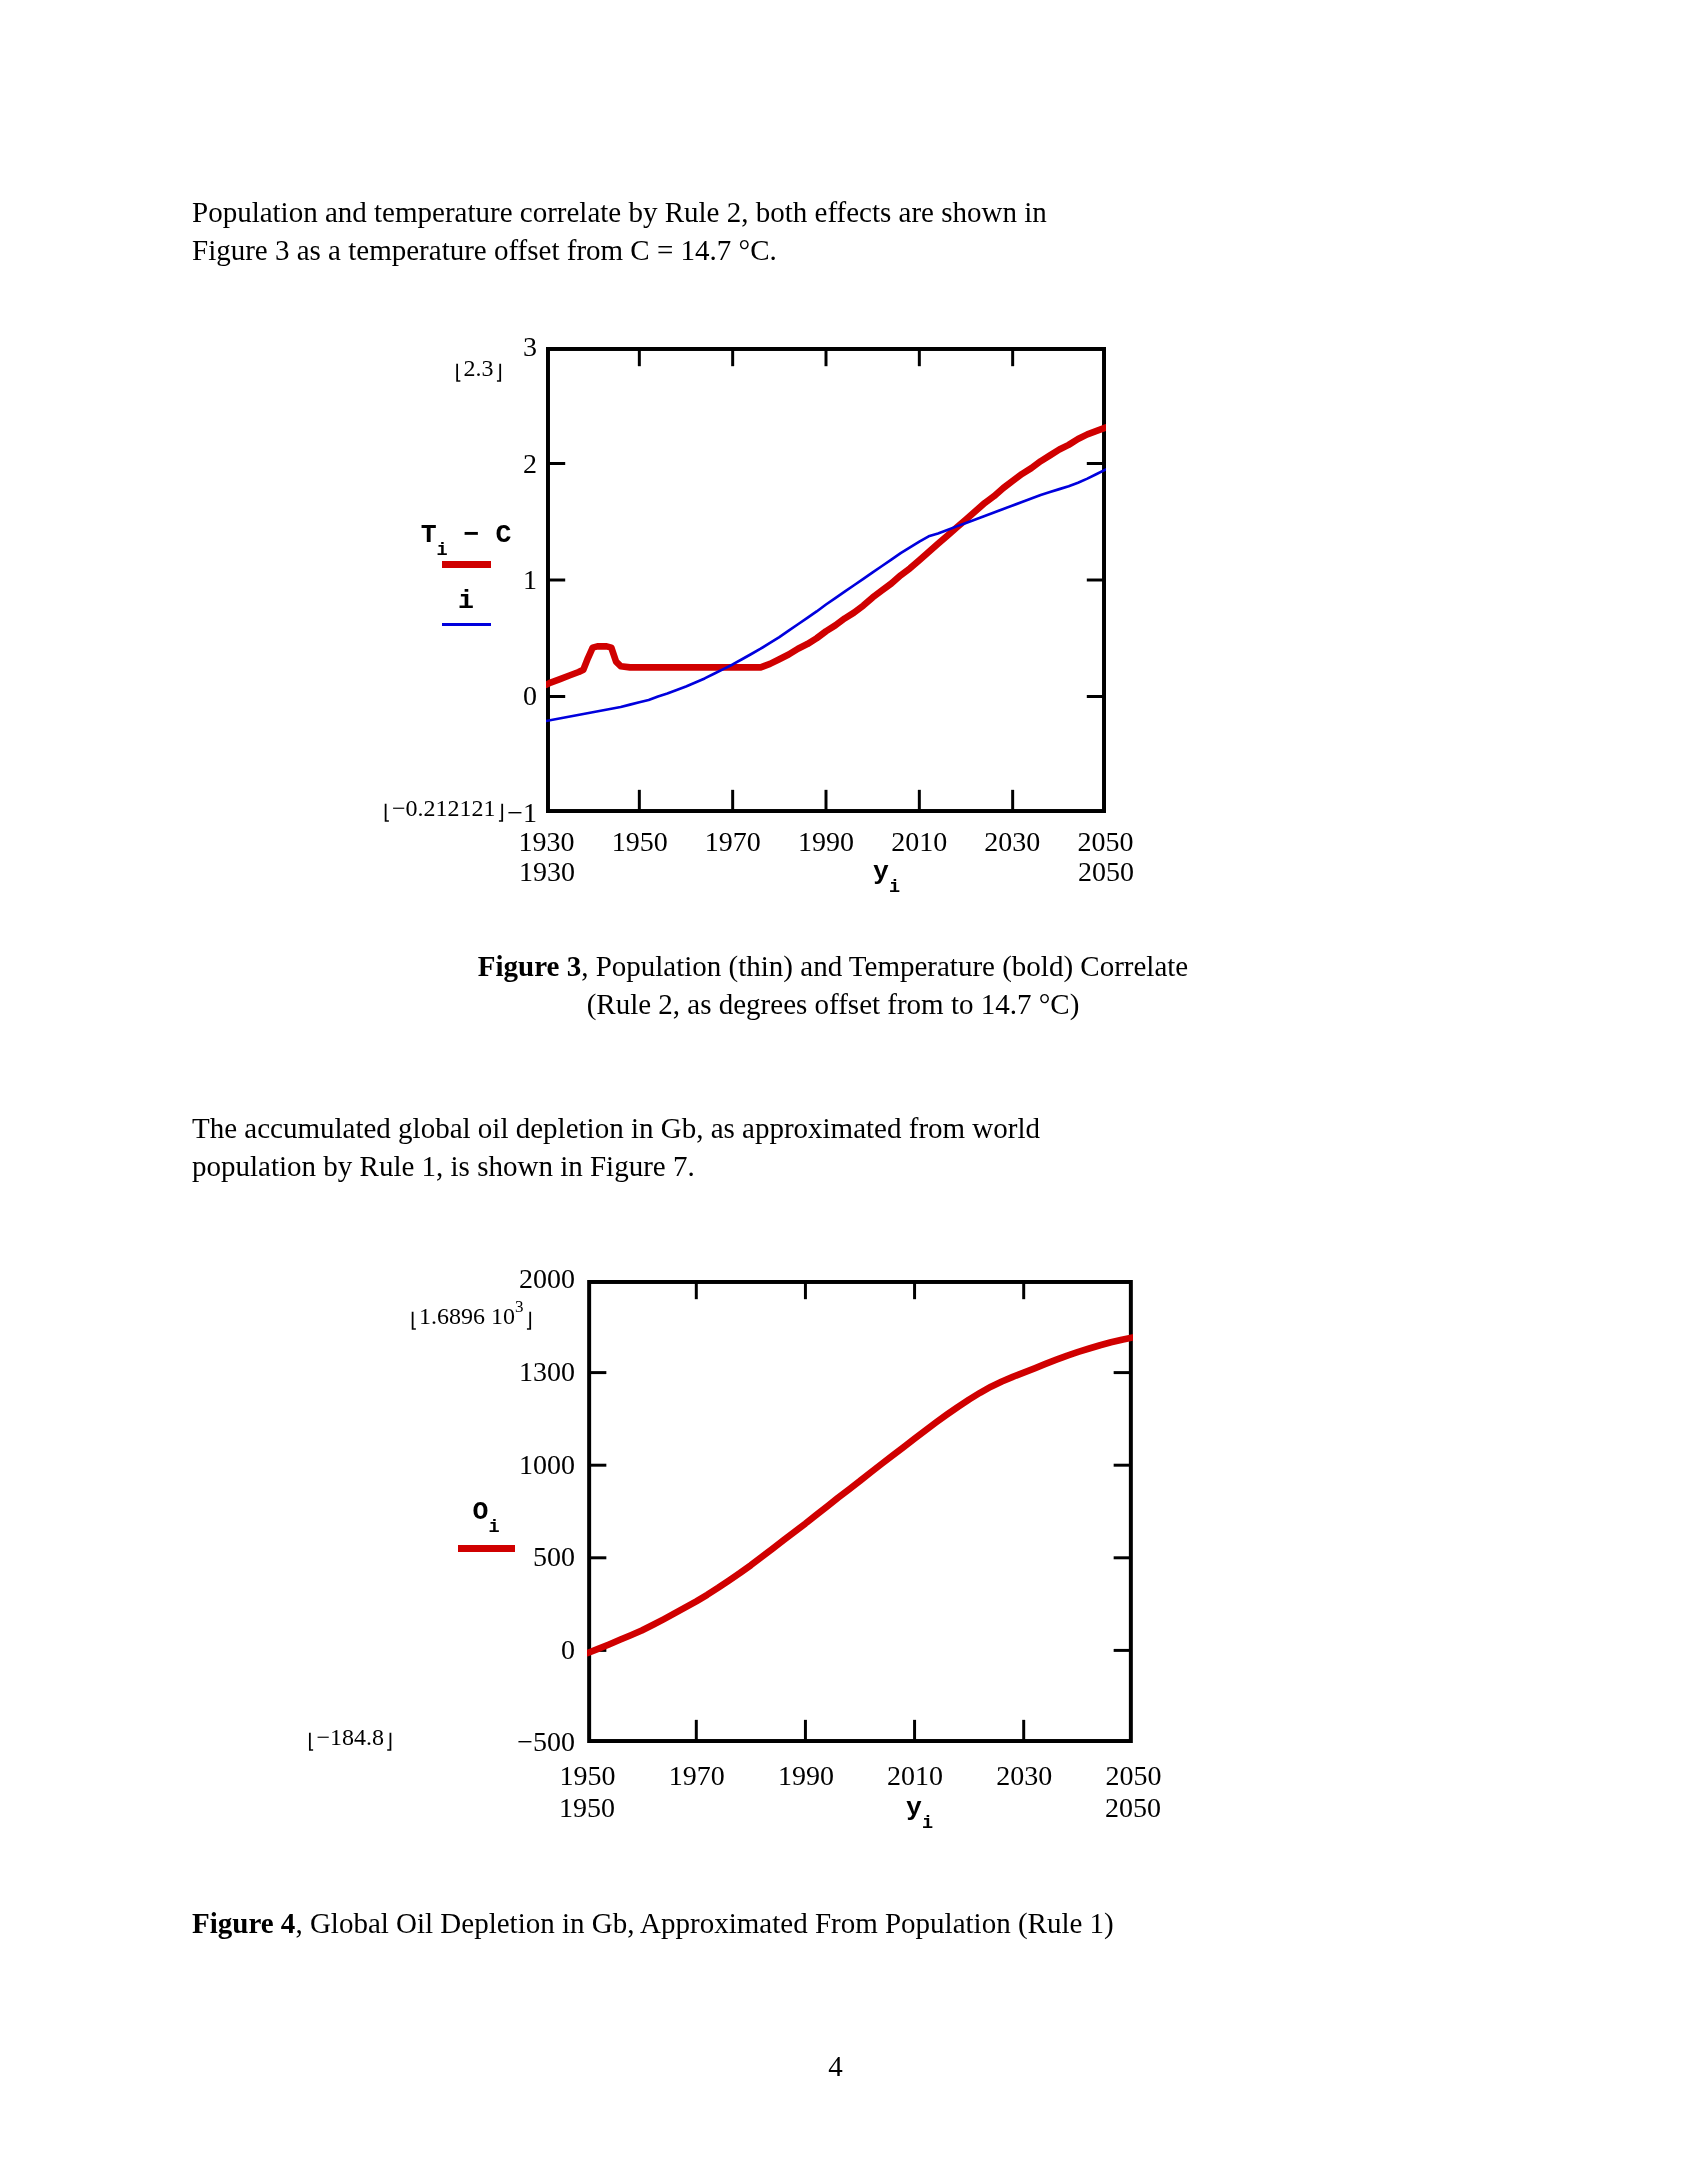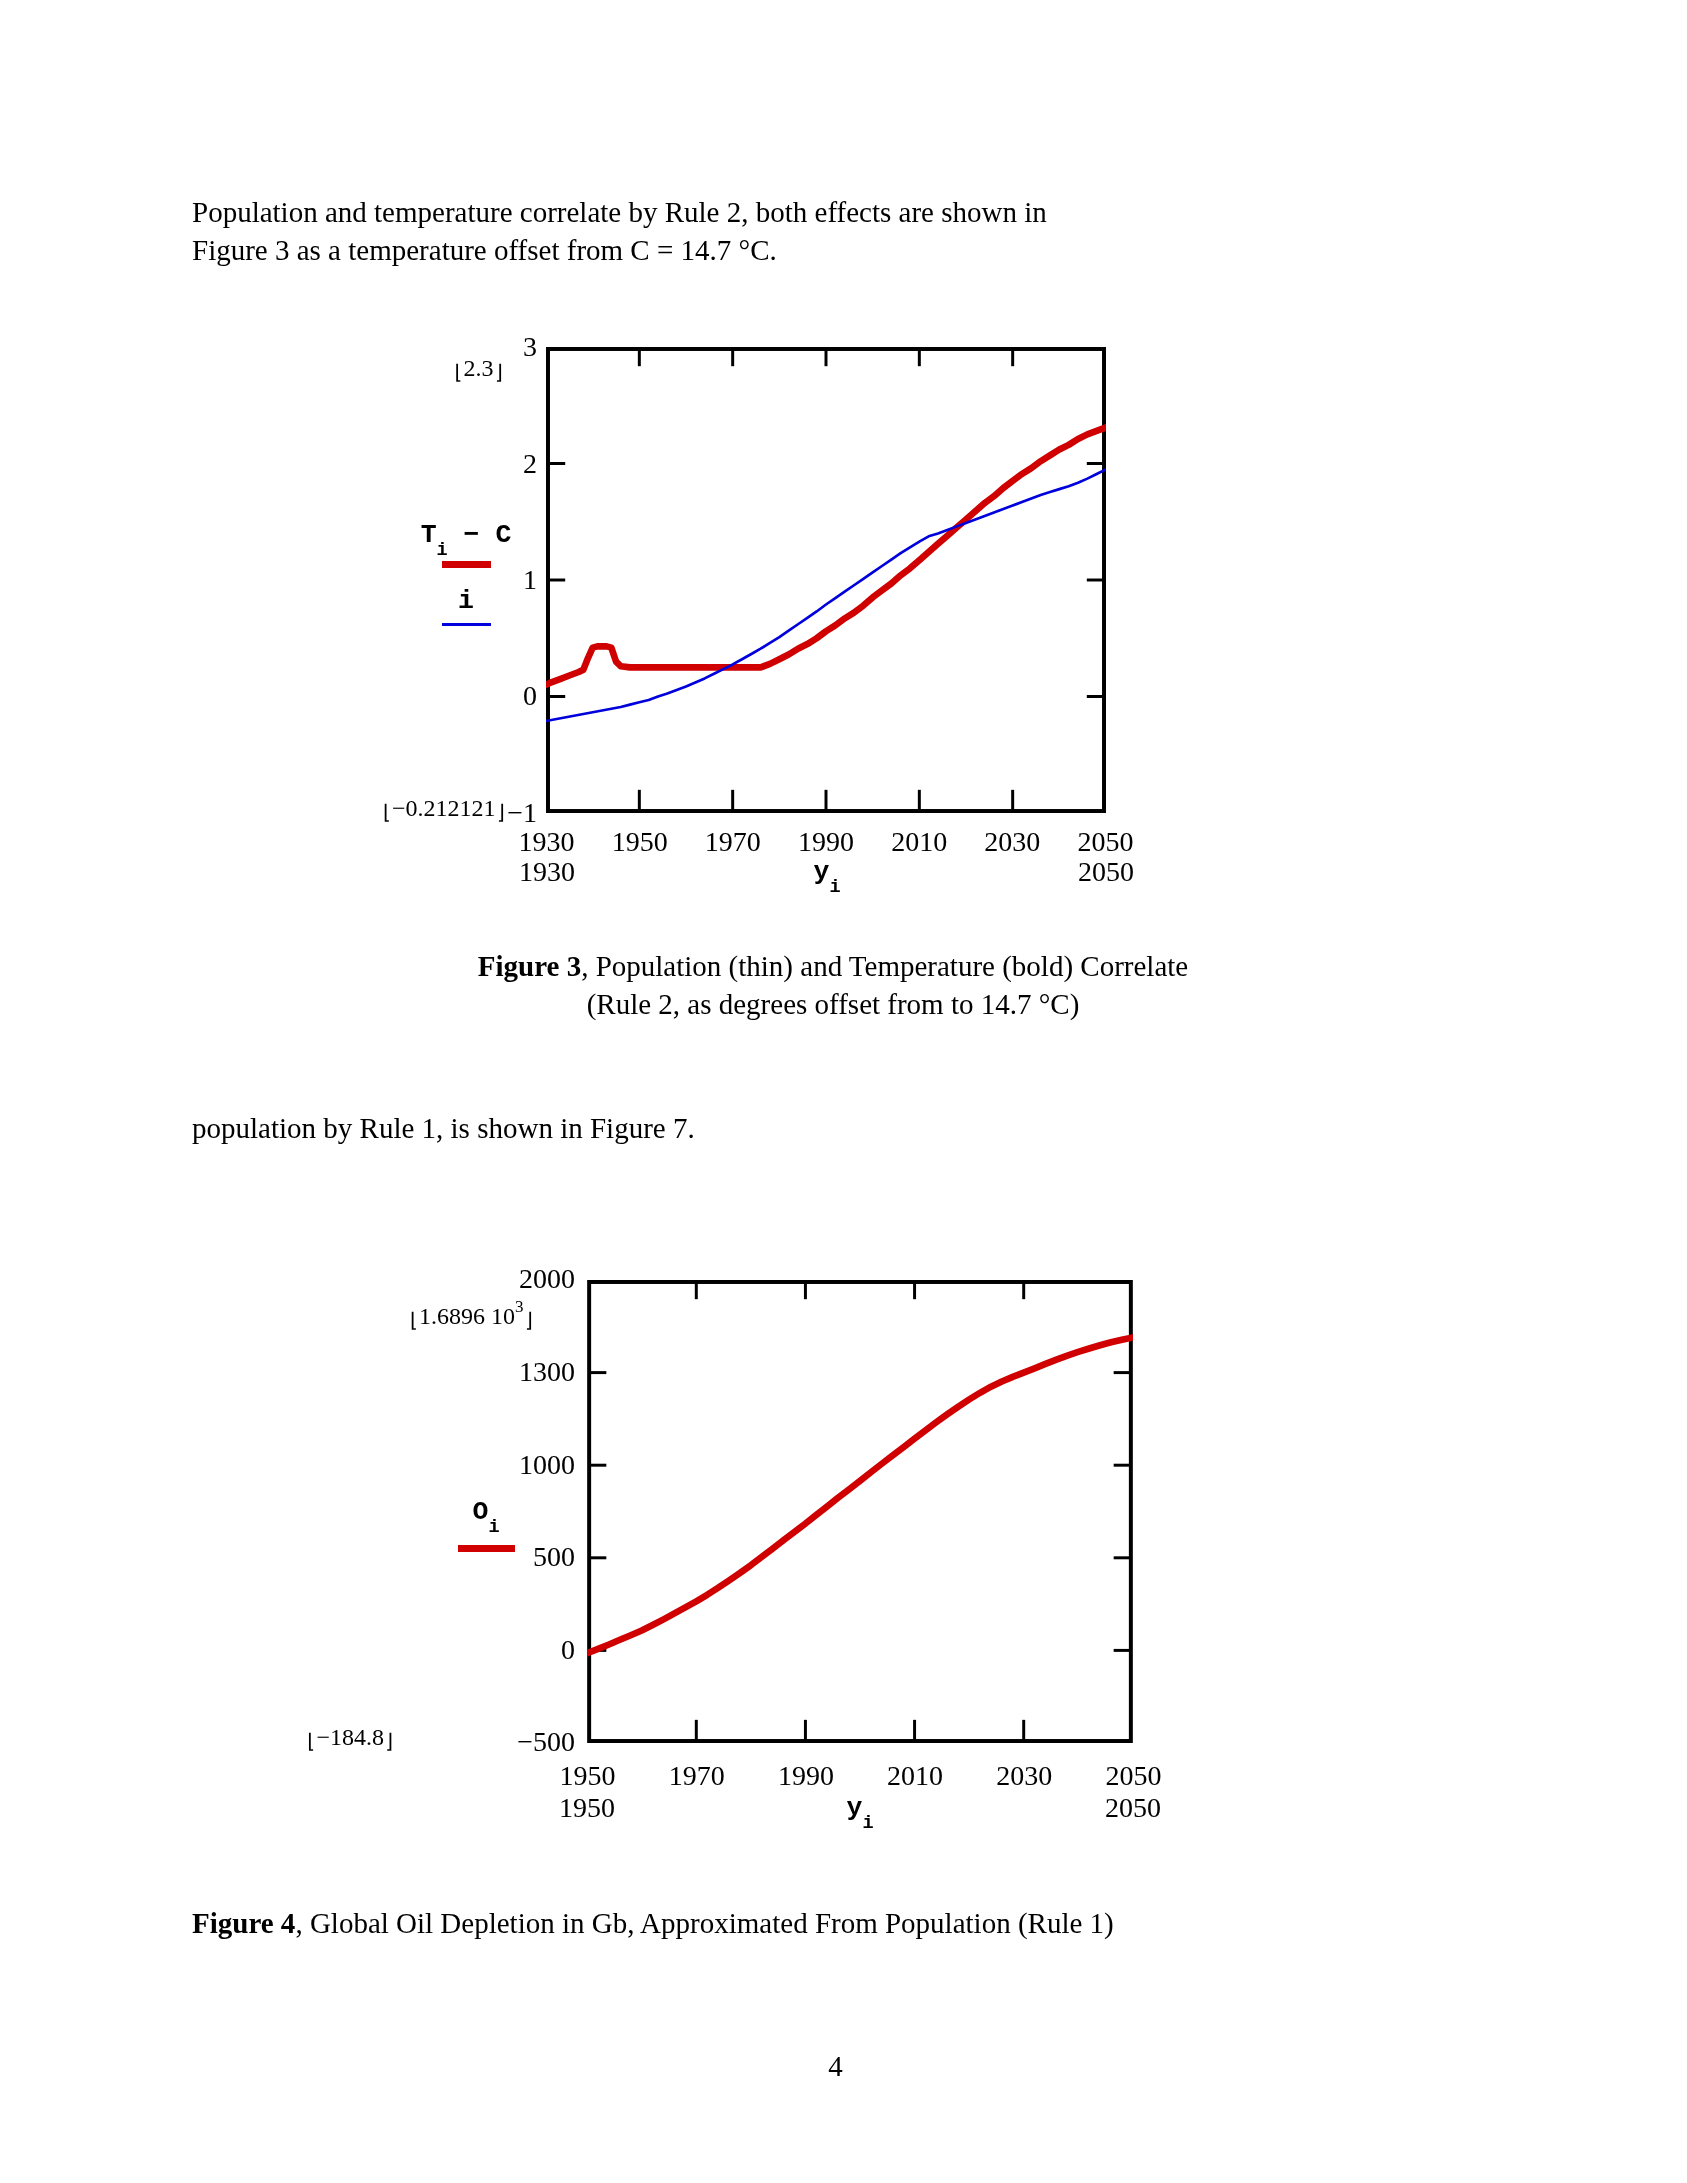--- a/index.html
+++ b/index.html
@@ -14,21 +14,21 @@
   .ylab{position:absolute;text-align:right;font-size:28px;line-height:34px;}
   .xrow{position:absolute;display:flex;justify-content:space-between;}
   .xrow span{display:inline-block;text-align:center;font-size:28px;line-height:32px;}
   .limlab{position:absolute;width:146px;text-align:center;font-size:28px;line-height:32px;}
   .corner{font-size:24px;line-height:29px;white-space:nowrap;}
   .corner .cb{font-size:20px;position:relative;top:3.3px;padding:0 1.3px;}
   .corner sup{font-size:17px;position:relative;top:-2.6px;}
   .tracelab{font-size:26.5px;line-height:30px;text-align:center;white-space:pre;}
   .tracelab sub{font-size:18.5px;position:relative;top:6.6px;}
   .sampleline{position:absolute;}
-  .xaxis-label{position:absolute;width:146px;text-align:center;font-size:26.5px;line-height:32px;}
+  .xaxis-label{position:absolute;width:146px;text-align:right;font-size:26.5px;line-height:32px;}
   .xaxis-label sub{font-size:18.5px;position:relative;top:6.6px;}
   .pagenum{position:absolute;left:0;width:1671px;text-align:center;font-size:29px;}
 </style>
 </head>
 <body>
 
 <div class="page">
 
   <div class="abs serif body-text" style="left:192px;top:193px;width:1323px;">
     <div>Population and temperature correlate by Rule 2, both effects are shown in</div>
@@ -88,20 +88,21 @@
     <div class="xaxis-label mono" style="left:754px;top:856px;"><span>y</span><sub>i</sub></div>
     <span class="limlab serif" style="left:1033px;top:856px;">2050</span>
   </div>
 
   <div class="abs serif caption-center" style="left:198px;top:947px;width:1270px;">
     <div><span class="bold">Figure 3</span><span>, Population (thin) and Temperature (bold) Correlate</span></div>
     <div>(Rule 2, as degrees offset from to 14.7 °C)</div>
   </div>
 
   <div class="abs serif body-text" style="left:192px;top:1109px;width:1323px;">
+    <div>The accumulated global oil depletion in Gb, as approximated from world</div>
     <div>population by Rule 1, is shown in Figure 7.</div>
   </div>
 
   <div>
 
     <span class="abs serif corner" style="left:355px;top:1295px;width:179px;text-align:right;"><span class="cb">⌊</span><span>1.6896 10</span><sup>3</sup><span class="cb">⌋</span></span>
 
     <span class="ylab serif" style="left:443px;top:1262px;width:132px;">2000</span>
     <span class="ylab serif" style="left:443px;top:1355px;width:132px;">1300</span>
     <span class="ylab serif" style="left:443px;top:1448px;width:132px;">1000</span>

